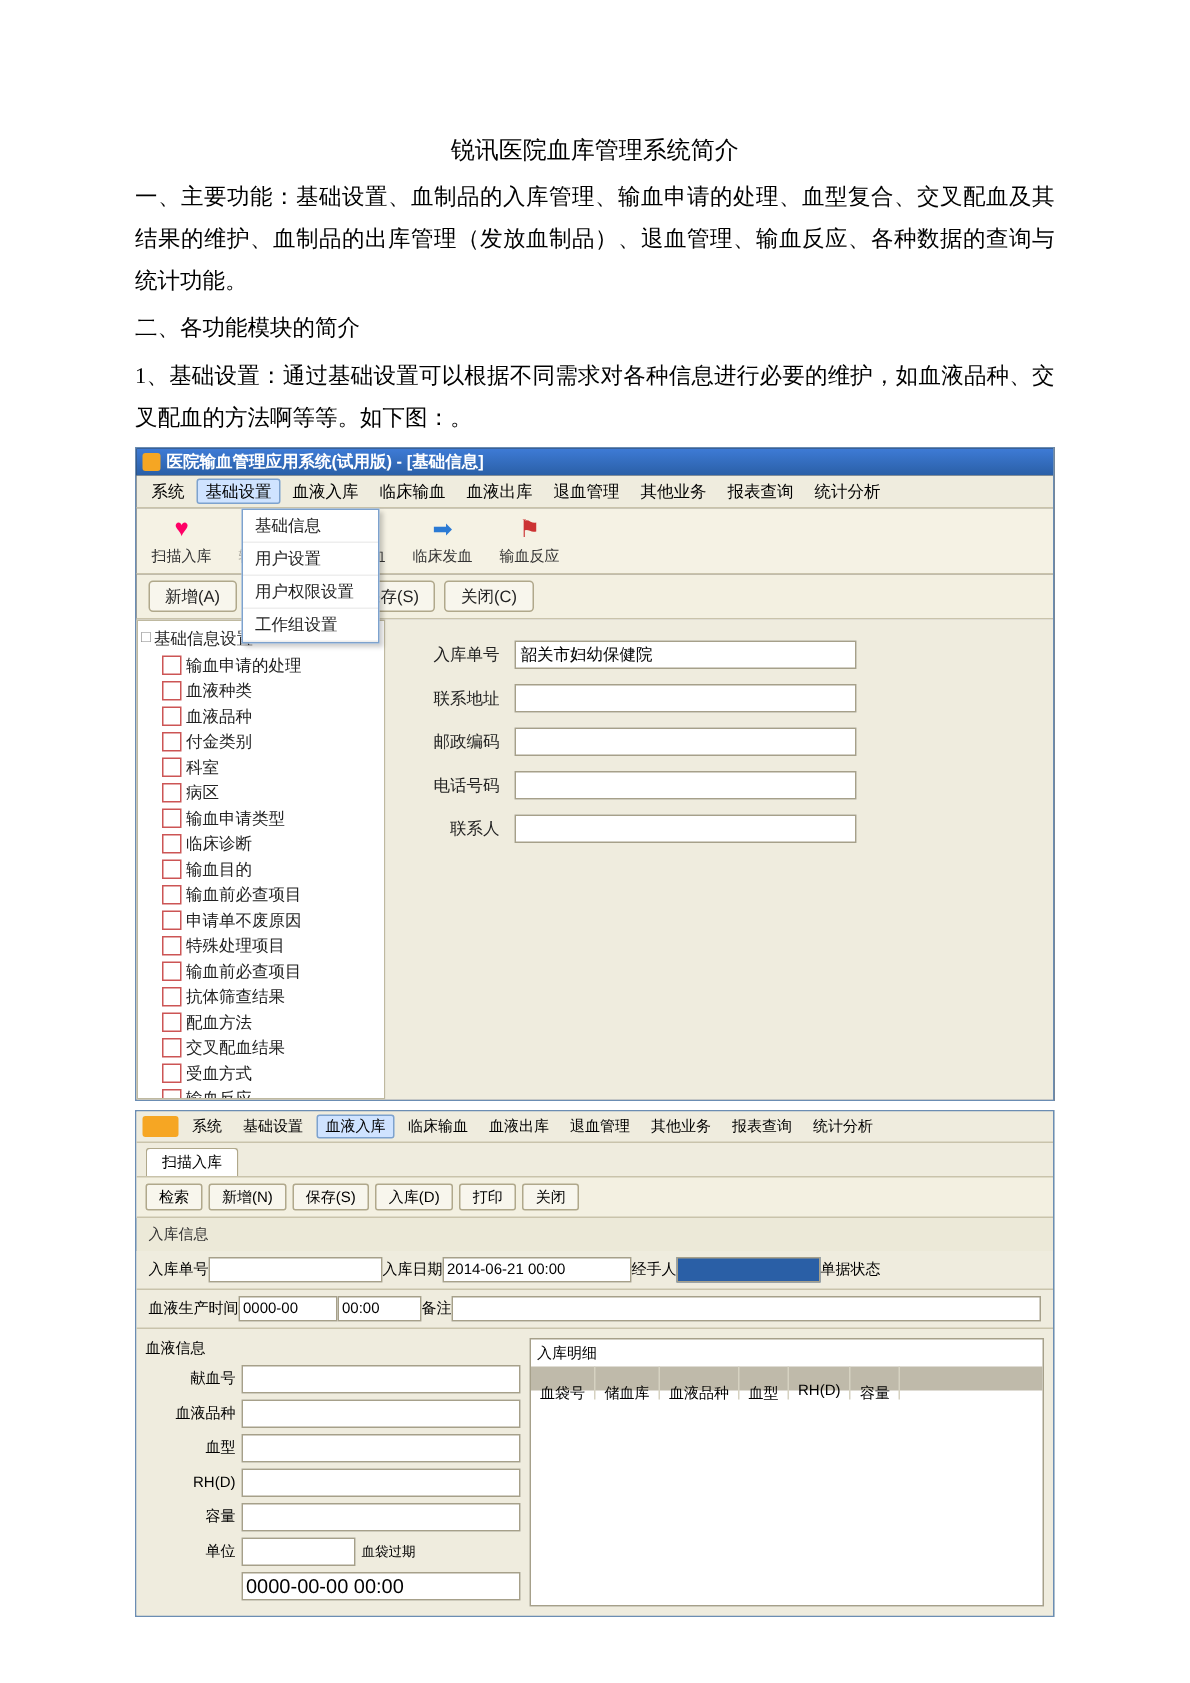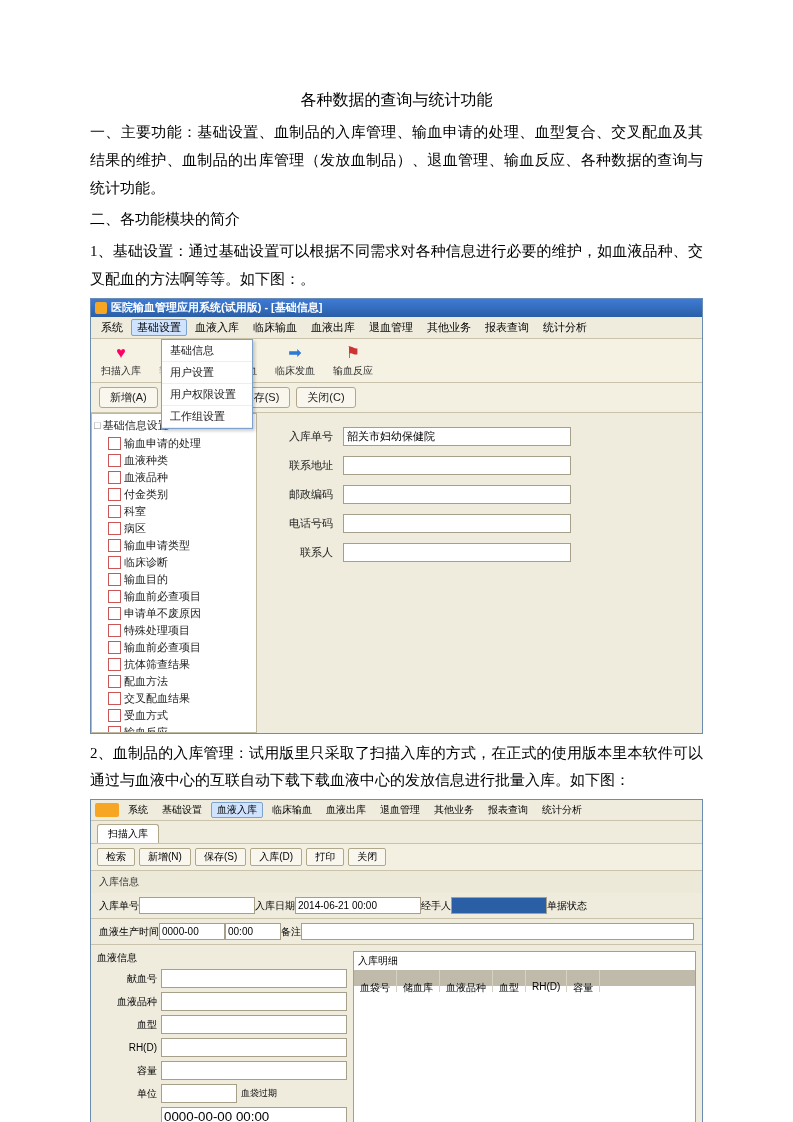--- a/index.html
+++ b/index.html
@@ -49,21 +49,21 @@
 .hdrfields input{height:15px;border:1px solid #a6a08a;background:#fff;font-size:10px;padding:0 2px}
 .rightgrid{flex:1;border:1px solid #a6a08a;background:#fff;display:flex;flex-direction:column}
 .gridhdr{display:flex;background:#bfbaaa;height:16px;font-size:10px}
 .gridhdr span{border-right:1px solid #d6d2c1;padding:11px 6px}
 .section-lbl{font-size:10px;padding:4px 8px;color:#333}
 </style>
 </head>
 <body>
 
 <div class="page">
-  <div class="title">各种数据的查询与统计功能</div>
+  <div class="title">锐讯医院血库管理系统简介</div>
   <p class="para">一、主要功能：基础设置、血制品的入库管理、输血申请的处理、血型复合、交叉配血及其结果的维护、血制品的出库管理（发放血制品）、退血管理、输血反应、各种数据的查询与统计功能。</p>
   <p class="para">二、各功能模块的简介</p>
   <p class="para">1、基础设置：通过基础设置可以根据不同需求对各种信息进行必要的维护，如血液品种、交叉配血的方法啊等等。如下图：。</p>
 
   <div class="screenshot">
     <div class="titlebar">
       <span class="ico"></span>
       <span class="txt">医院输血管理应用系统(试用版) - [基础信息]</span>
     </div>
     <div class="menubar">
@@ -152,21 +152,20 @@
             <input value="" style="">
           </div>
         <div class="frow">
             <label>联系人</label>
             <input value="" style="">
           </div>
       </div>
     </div>
   </div>
 
-  <p class="para">2、血制品的入库管理：试用版里只采取了扫描入库的方式，在正式的使用版本里本软件可以通过与血液中心的互联自动下载下载血液中心的发放信息进行批量入库。如下图：</p>
 
   <div class="shot2 s2">
     <div class="mbar">
       <span class="glyph2"></span>
       <span>系统</span>
       <span>基础设置</span>
       <span class="hl">血液入库</span>
       <span>临床输血</span>
       <span>血液出库</span>
       <span>退血管理</span>

